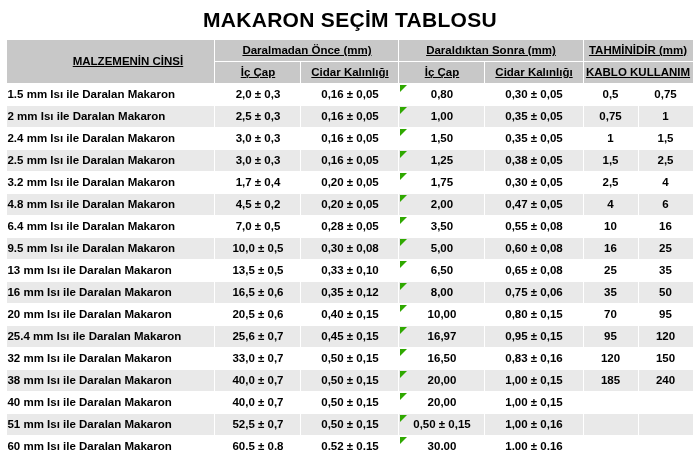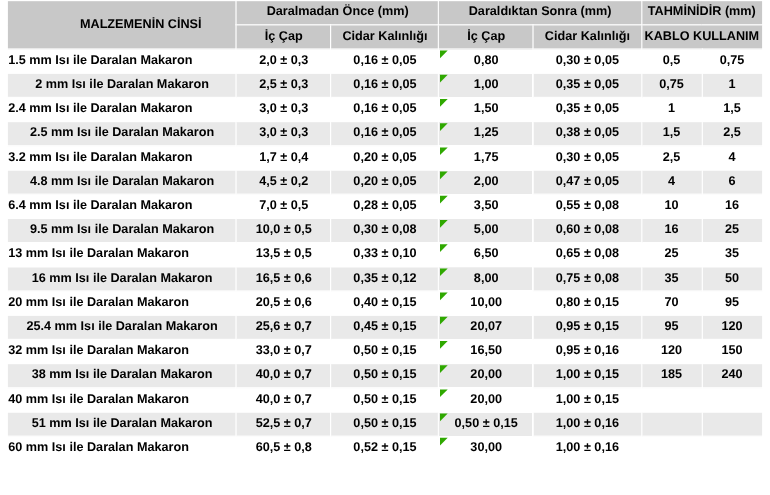--- a/index.html
+++ b/index.html
@@ -41,29 +41,30 @@
   }
   
   thead th {
     background: #c8c8c8;
     font-weight: bold;
     text-align: center;
     height: 21px;
     line-height: 21px;
     font-size: 11.5px;
     white-space: nowrap;
+    text-decoration: underline;
   }
   thead th.matcol {
     background: #c8c8c8;
     vertical-align: middle;
     padding-left: 34px;
   }
   
   tbody tr.odd td { background: #ffffff; }
-  tbody tr.even td { background: #e9e9e9; text-align: center; }
+  tbody tr.even td { background: #e9e9e9; }
 
   td.name {
     text-align: left;
     padding-left: 8px;
     font-weight: bold;
     height: 21px;
     line-height: 21px;
     white-space: nowrap;
   }
   td.num {
@@ -93,20 +94,21 @@
   .w-c4   { width: 86px; }
   .w-c5   { width: 98px; }
   .w-c6   { width: 55px; }
   .w-c7   { width: 55px; }
 </style>
 </head>
 <body>
 
 <div class="page">
 
+  <div class="title">MAKARON SEÇİM TABLOSU</div>
 
   <table class="tbl">
     <colgroup>
       <col class="w-name">
         <col class="w-c2">
         <col class="w-c3">
         <col class="w-c4">
         <col class="w-c5">
         <col class="w-c6">
         <col class="w-c7">
@@ -206,48 +208,48 @@
         <td class="num marker">6,50</td>
         <td class="num">0,65 ± 0,08</td>
         <td class="num">25</td>
         <td class="num">35</td>
       </tr>
       <tr class="even">
         <td class="name">16 mm Isı ile Daralan Makaron</td>
         <td class="num">16,5 ± 0,6</td>
         <td class="num">0,35 ± 0,12</td>
         <td class="num marker">8,00</td>
-        <td class="num">0,75 ± 0,08</td>
+        <td class="num">0,75 ± 0,06</td>
         <td class="num">35</td>
         <td class="num">50</td>
       </tr>
       <tr class="odd">
         <td class="name">20 mm Isı ile Daralan Makaron</td>
         <td class="num">20,5 ± 0,6</td>
         <td class="num">0,40 ± 0,15</td>
         <td class="num marker">10,00</td>
         <td class="num">0,80 ± 0,15</td>
         <td class="num">70</td>
         <td class="num">95</td>
       </tr>
       <tr class="even">
         <td class="name">25.4 mm Isı ile Daralan Makaron</td>
         <td class="num">25,6 ± 0,7</td>
         <td class="num">0,45 ± 0,15</td>
-        <td class="num marker">20,07</td>
+        <td class="num marker">16,97</td>
         <td class="num">0,95 ± 0,15</td>
         <td class="num">95</td>
         <td class="num">120</td>
       </tr>
       <tr class="odd">
         <td class="name">32 mm Isı ile Daralan Makaron</td>
         <td class="num">33,0 ± 0,7</td>
         <td class="num">0,50 ± 0,15</td>
         <td class="num marker">16,50</td>
-        <td class="num">0,95 ± 0,16</td>
+        <td class="num">0,83 ± 0,16</td>
         <td class="num">120</td>
         <td class="num">150</td>
       </tr>
       <tr class="even">
         <td class="name">38 mm Isı ile Daralan Makaron</td>
         <td class="num">40,0 ± 0,7</td>
         <td class="num">0,50 ± 0,15</td>
         <td class="num marker">20,00</td>
         <td class="num">1,00 ± 0,15</td>
         <td class="num">185</td>

